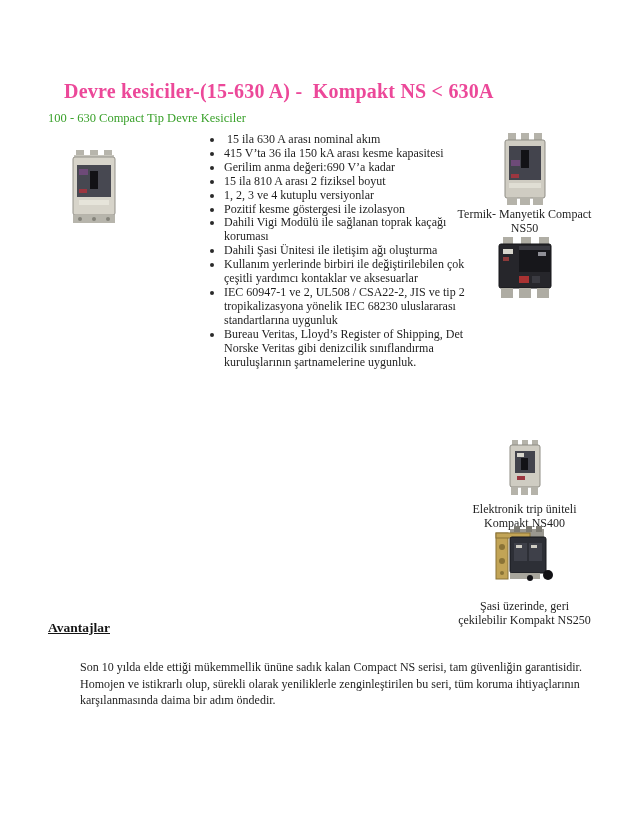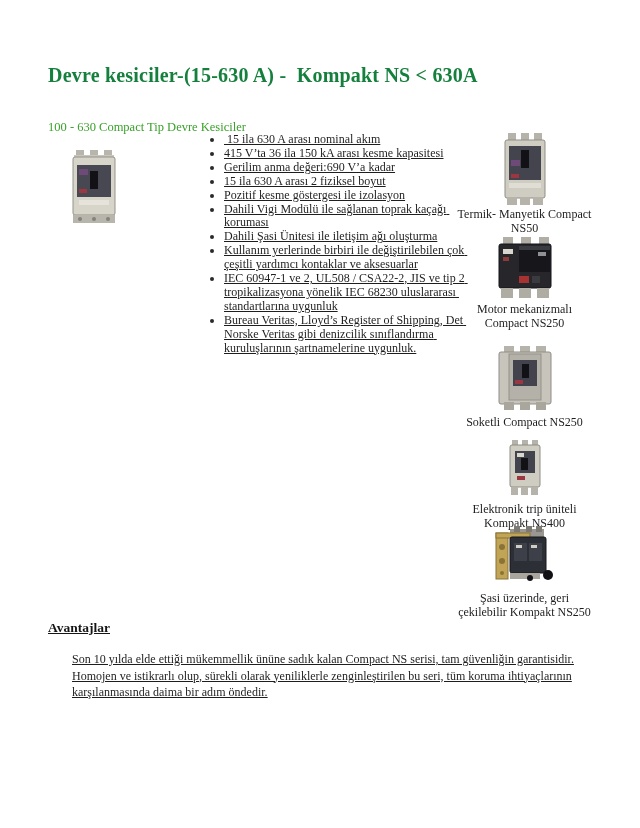--- a/index.html
+++ b/index.html
@@ -9,31 +9,31 @@
     height: 828px;
     background: #ffffff;
     overflow: hidden;
     font-family: "Liberation Serif", serif;
     color: #1e1e1e;
   }
   .title {
     position: absolute;
     left: 48px;
     top: 64px;
-    margin: 0;
+    margin: 16px;
     font-size: 20px;
     font-weight: bold;
-    color: #15803d;
+    color: #ec4899;
     letter-spacing: 0.2px;
     white-space: pre;
   }
   .subtitle {
     position: absolute;
     left: 48px;
-    top: 120px;
+    top: 111px;
     font-size: 12.5px;
     color: #3aa12b;
   }
   .main-image {
     position: absolute;
     left: 66px;
     top: 149px;
   }
   ul.features {
     position: absolute;
@@ -43,21 +43,20 @@
     margin: 0;
     padding: 0;
     list-style: none;
     font-size: 12px;
     line-height: 13.9px;
   }
   ul.features li {
     position: relative;
     padding-left: 17px;
     white-space: pre-wrap;
-    text-decoration: underline;
   }
   ul.features li::before {
     content: "";
     position: absolute;
     left: 3px;
     top: 5px;
     width: 4px;
     height: 4px;
     border-radius: 50%;
     background: #2a2a2a;
@@ -86,25 +85,24 @@
     font-size: 13.5px;
     font-weight: bold;
     color: #141414;
     text-decoration: underline;
   }
   .adv-body {
     position: absolute;
     left: 64px;
     top: 643px;
     width: 540px;
-    margin: 8px;
+    margin: 16px;
     font-size: 12px;
     line-height: 16.6px;
     color: #1e1e1e;
-    text-decoration: underline;
   }
 </style>
 </head>
 <body>
 
 <div class="page">
 
   <h1 class="title">Devre kesiciler-(15-630 A) -  Kompakt NS &lt; 630A</h1>
   <div class="subtitle">100 - 630 Compact Tip Devre Kesiciler</div>
 
@@ -124,21 +122,22 @@
       <circle cx="14" cy="70" r="2" fill="#84827a"></circle>
       <circle cx="28" cy="70" r="2" fill="#84827a"></circle>
       <circle cx="42" cy="70" r="2" fill="#84827a"></circle>
     </svg>
   </div>
 
   <ul class="features">
     <li> 15 ila 630 A arası nominal akım</li>
     <li>415 V’ta 36 ila 150 kA arası kesme kapasitesi</li>
     <li>Gerilim anma değeri:690 V’a kadar</li>
-    <li>15 ila 630 A arası 2 fiziksel boyut</li>
+    <li>15 ila 810 A arası 2 fiziksel boyut</li>
+    <li>1, 2, 3 ve 4 kutuplu versiyonlar</li>
     <li>Pozitif kesme göstergesi ile izolasyon</li>
     <li>Dahili Vigi Modülü ile sağlanan toprak kaçağı koruması</li>
     <li>Dahili Şasi Ünitesi ile iletişim ağı oluşturma</li>
     <li>Kullanım yerlerinde birbiri ile değiştirilebilen çok çeşitli yardımcı kontaklar ve aksesuarlar</li>
     <li>IEC 60947-1 ve 2, UL508 / CSA22-2, JIS ve tip 2 tropikalizasyona yönelik IEC 68230 uluslararası standartlarına uygunluk</li>
     <li>Bureau Veritas, Lloyd’s Register of Shipping, Det Norske Veritas gibi denizcilik sınıflandırma kuruluşlarının şartnamelerine uygunluk.</li>
   </ul>
 
   <figure class="fig" style="top:133px">
     <svg width="50" height="72" viewBox="0 0 50 72">
@@ -169,40 +168,22 @@
       <rect x="24" y="10" width="31" height="4" fill="#3a3a41"></rect>
       <rect x="8" y="13" width="10" height="5" fill="#d8d6cd"></rect>
       <rect x="8" y="21" width="6" height="4" fill="#8c3a3a"></rect>
       <rect x="43" y="16" width="8" height="4" fill="#8f8f96"></rect>
       <rect x="24" y="40" width="10" height="7" fill="#a83232"></rect>
       <rect x="37" y="40" width="8" height="7" fill="#3a3a41"></rect>
       <rect x="6" y="52" width="12" height="10" fill="#aeaca3"></rect>
       <rect x="24" y="52" width="12" height="10" fill="#aeaca3"></rect>
       <rect x="42" y="52" width="12" height="10" fill="#aeaca3"></rect>
     </svg>
-    <figcaption class="cap" style="margin-top:5px">Motor mekanizmalı
-Compact NS250</figcaption>
-  </figure>
-
-  <figure class="fig" style="top:344px">
-    <svg width="58" height="68" viewBox="0 0 58 68">
-      <rect x="8" y="2" width="10" height="8" fill="#b5b3aa"></rect>
-      <rect x="24" y="2" width="10" height="8" fill="#b5b3aa"></rect>
-      <rect x="40" y="2" width="10" height="8" fill="#b5b3aa"></rect>
-      <rect x="3" y="8" width="52" height="52" rx="2" fill="#c6c4bb" stroke="#8f8d85"></rect>
-      <rect x="13" y="10" width="32" height="46" fill="#b3b1a8" stroke="#94928a"></rect>
-      <rect x="17" y="16" width="24" height="26" fill="#42434c"></rect>
-      <rect x="26" y="20" width="7" height="14" fill="#121216"></rect>
-      <rect x="19" y="36" width="8" height="4" fill="#9c3640"></rect>
-      <rect x="8" y="58" width="10" height="8" fill="#a8a69d"></rect>
-      <rect x="24" y="58" width="10" height="8" fill="#a8a69d"></rect>
-      <rect x="40" y="58" width="10" height="8" fill="#a8a69d"></rect>
-    </svg>
-    <figcaption class="cap" style="margin-top:4px">Soketli Compact NS250</figcaption>
-  </figure>
+  </figure>
+
 
   <figure class="fig" style="top:439px">
     <svg width="40" height="56" viewBox="0 0 40 56">
       <rect x="7" y="1" width="6" height="7" fill="#b5b3aa"></rect>
       <rect x="17" y="1" width="6" height="7" fill="#b5b3aa"></rect>
       <rect x="27" y="1" width="6" height="7" fill="#b5b3aa"></rect>
       <rect x="5" y="6" width="30" height="42" rx="2" fill="#cfccc2" stroke="#8f8d85"></rect>
       <rect x="10" y="12" width="20" height="22" fill="#42434c"></rect>
       <rect x="12" y="14" width="7" height="4" fill="#d8d6cd"></rect>
       <rect x="16" y="19" width="7" height="12" fill="#121216"></rect>
@@ -228,20 +209,20 @@
       <circle cx="8" cy="48" r="2" fill="#8a7336"></circle>
       <rect x="16" y="12" width="36" height="36" rx="2" fill="#2d2f36" stroke="#17181c"></rect>
       <rect x="20" y="18" width="13" height="18" fill="#3e4049"></rect>
       <rect x="35" y="18" width="13" height="18" fill="#3e4049"></rect>
       <rect x="22" y="20" width="6" height="3" fill="#cfcdc4"></rect>
       <rect x="37" y="20" width="6" height="3" fill="#cfcdc4"></rect>
       <rect x="16" y="48" width="30" height="6" fill="#a8a69d"></rect>
       <circle cx="54" cy="50" r="5" fill="#121216"></circle>
       <circle cx="36" cy="53" r="3" fill="#121216"></circle>
     </svg>
-    <figcaption class="cap" style="margin-top:9px">Şasi üzerinde, geri
+    <figcaption class="cap" style="margin-top:17px">Şasi üzerinde, geri
 çekilebilir Kompakt NS250</figcaption>
   </figure>
 
   <h2 class="adv-heading">Avantajlar</h2>
   <p class="adv-body">Son 10 yılda elde ettiği mükemmellik ününe sadık kalan Compact NS serisi, tam güvenliğin garantisidir. Homojen ve istikrarlı olup, sürekli olarak yeniliklerle zenginleştirilen bu seri, tüm koruma ihtiyaçlarının karşılanmasında daima bir adım öndedir.</p>
 
 </div>
 
 </body></html>

